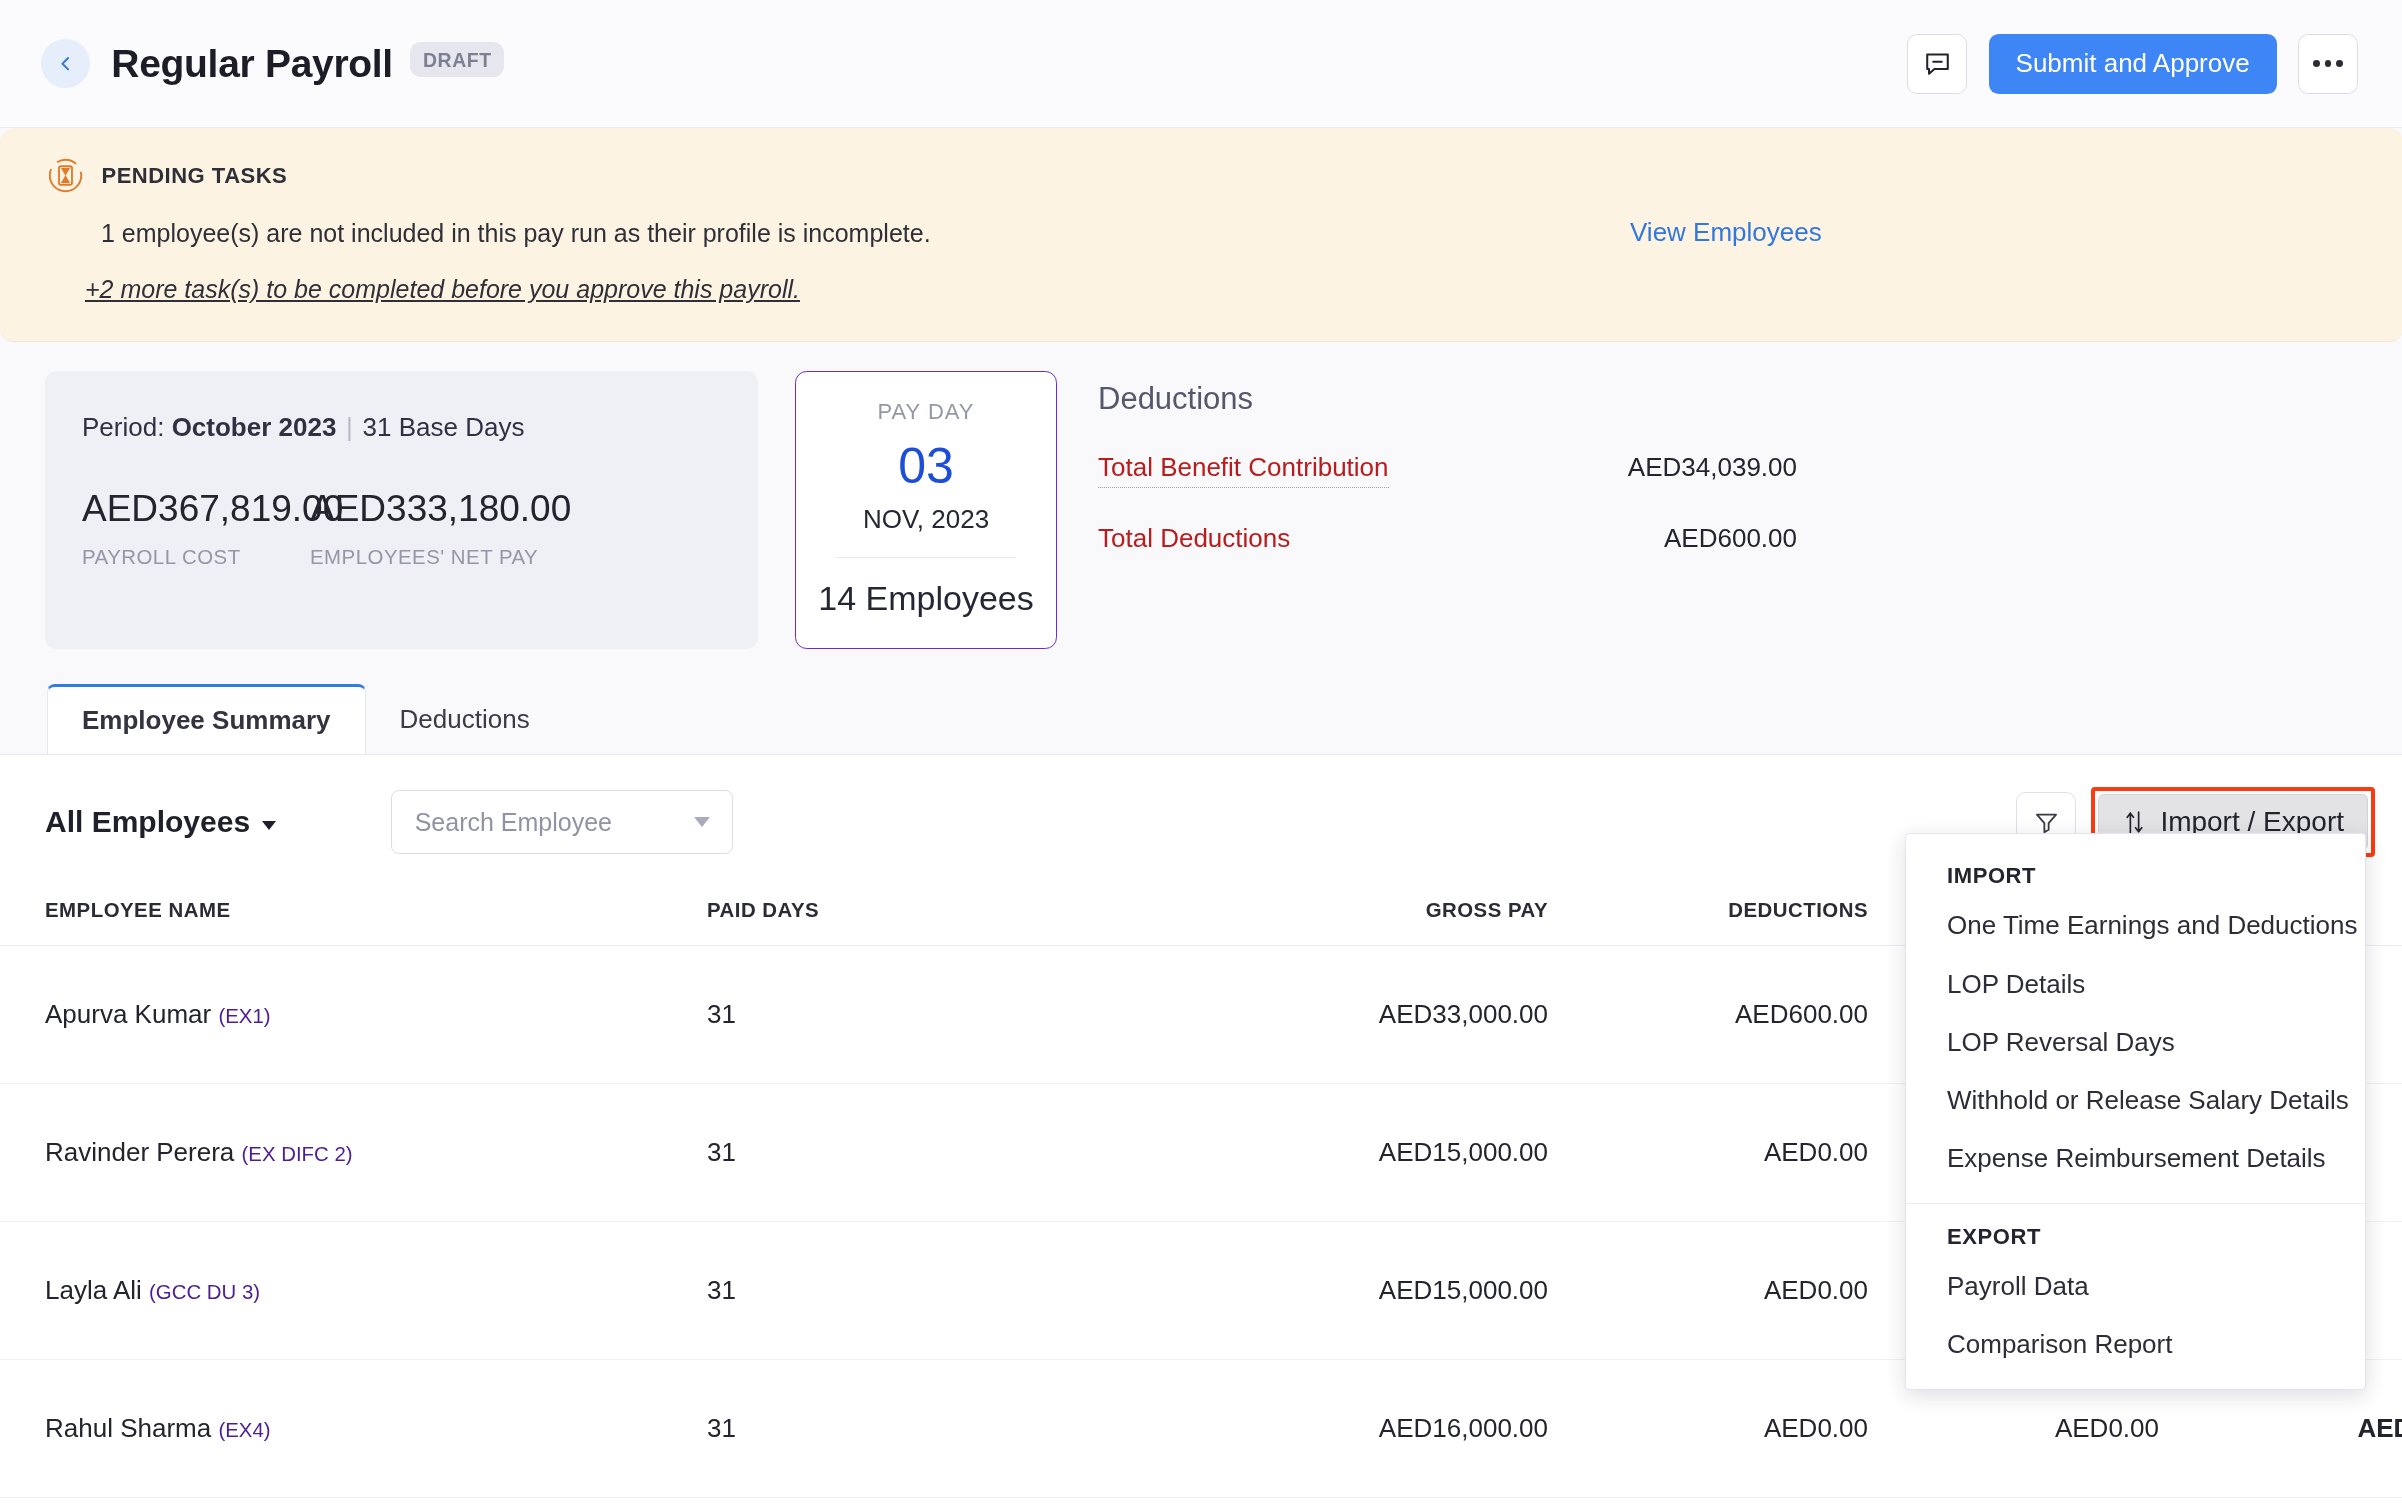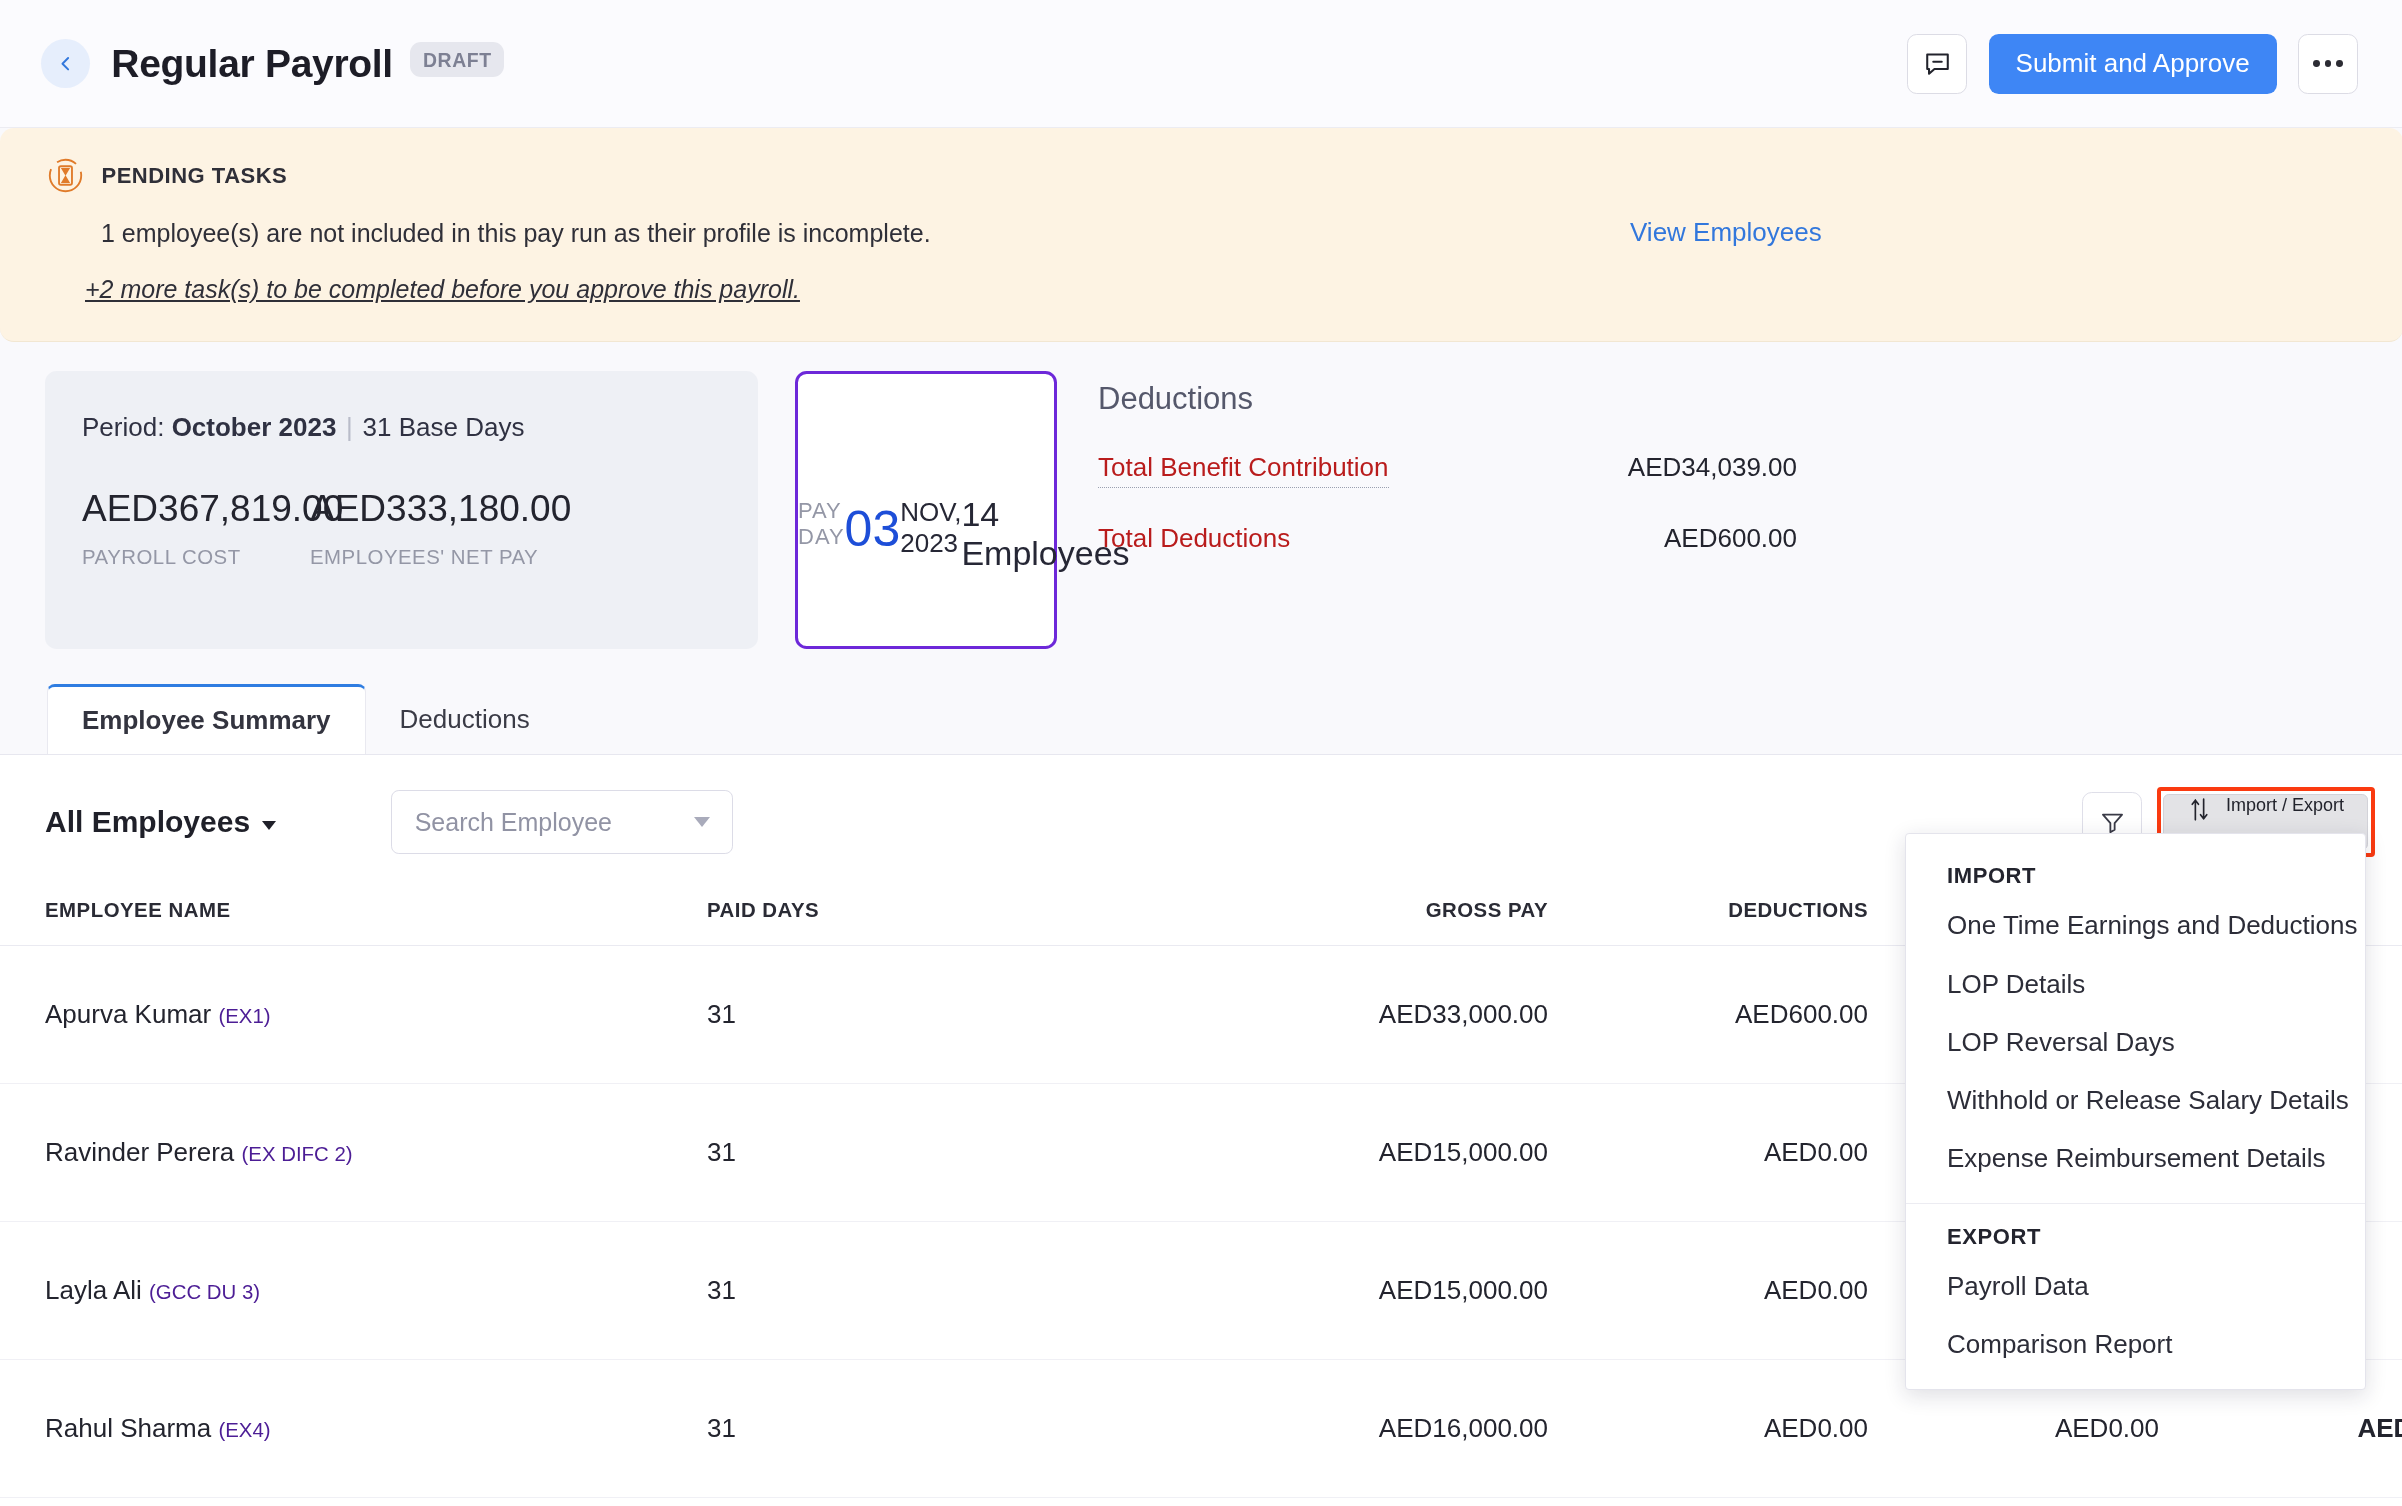--- a/index.html
+++ b/index.html
@@ -109,23 +109,23 @@
   .period-line b { font-weight: 700; }
   .period-sep { color: #b9bcc9; margin: 0 9.7px; font-weight: 300; }
   .period-sub { color: #2f3142; }
   .amounts { display: flex; margin-top: 45px; }
   .amount-block:first-child { width: 228px; }
   .amount-val { font-size: 37px; color: #23242e; font-weight: 400; white-space: nowrap; }
   .amount-lbl { font-size: 20.4px; color: #9497a6; letter-spacing: 0.5px; margin-top: 15.5px; }
 
   .payday-card {
     width: 262px; height: 278px;
-    background: #fff; border: 3px solid #6d28d9; border-radius: 11.6px;
+    background: #fff; border: 1px solid #6d28d9; border-radius: 11.6px;
     margin-left: 37px;
-    display: flex; flex-direction: row; align-items: center;
+    display: flex; flex-direction: column; align-items: center;
     padding-top: 27px;
   }
   .payday-lbl { font-size: 22px; color: #9497a6; letter-spacing: 1px; font-weight: 500; }
   .payday-day { font-size: 50px; color: #1d4ed8; margin-top: 11.6px; font-weight: 400; }
   .payday-my { font-size: 26px; color: #262735; margin-top: 9.7px; }
   .payday-div { width: 180px; height: 1px; background: #e7e7ef; margin: 21.3px 0 0 0; }
   .payday-emp { font-size: 34px; color: #262735; margin-top: 21.3px; }
 
   .deductions { margin-left: 41px; padding-top: 9.7px; width: 873px; }
   .ded-title { font-size: 31px; color: #55586b; font-weight: 400; }
@@ -194,23 +194,23 @@
     width: 60px; height: 60px;
     border: 1px solid #dfdfe9; border-radius: 9.7px; background: #fff;
     display: flex; align-items: center; justify-content: center; cursor: pointer;
   }
   .impexp-wrap { position: relative; }
   .impexp-btn {
     height: 56px;
     background: #e3e3e6;
     border: 1px solid #d2d2d8;
     border-radius: 5.8px;
-    display: flex; align-items: flex-start; gap: 13.6px;
+    display: flex; align-items: center; gap: 13.6px;
     padding: 0 23px;
-    font-size: 18px; color: #22232c;
+    font-size: 28px; color: #22232c;
     cursor: pointer; white-space: nowrap;
   }
   .impexp-highlight {
     position: absolute;
     left: -6.8px; top: -6.8px;
     width: calc(100% + 13.6px); height: calc(100% + 13.6px);
     border: 4.9px solid #fa3a10;
     border-radius: 3.9px;
     pointer-events: none;
   }

